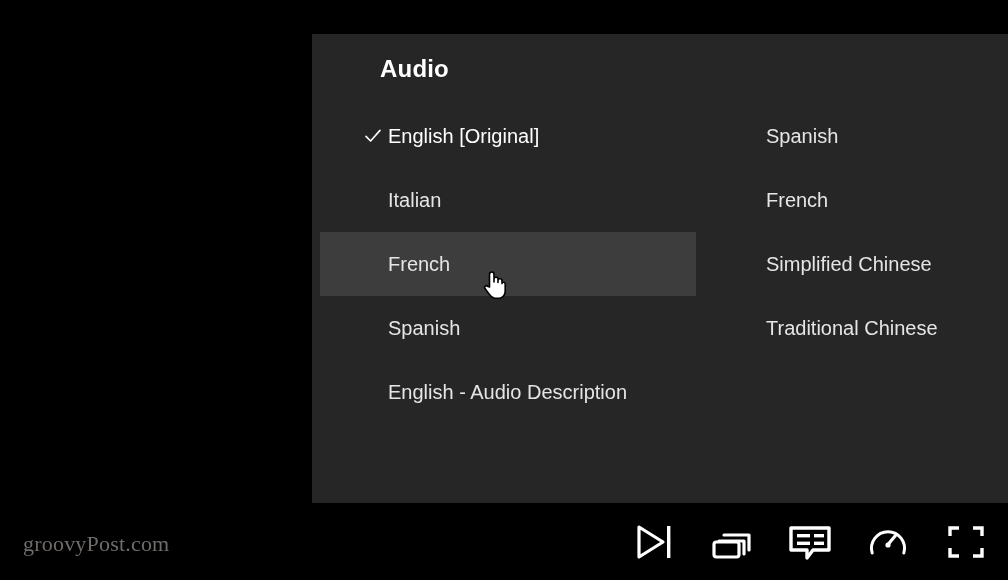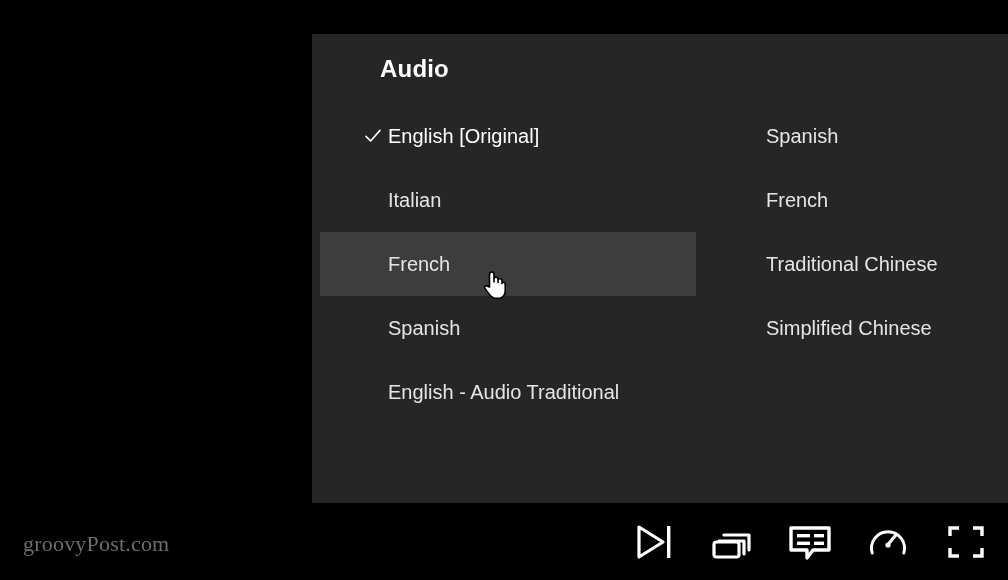--- a/index.html
+++ b/index.html
@@ -162,45 +162,45 @@
         <div class="track-item is-hovered">
           <span>French</span>
         </div>
 
         <div class="track-item">
           <span>Spanish</span>
         </div>
 
 
         <div class="track-item">
-          <span>English - Audio Traditional</span>
+          <span>English - Audio Description</span>
         </div>
 
       </div>
     </div>
 
     <div class="track-column" id="subtitles-column">
       <div class="track-list">
 
 
 
         <div class="track-item">
           <span>Spanish</span>
         </div>
 
         <div class="track-item">
           <span>French</span>
         </div>
 
         <div class="track-item">
+          <span>Simplified Chinese</span>
+        </div>
+
+        <div class="track-item">
           <span>Traditional Chinese</span>
-        </div>
-
-        <div class="track-item">
-          <span>Simplified Chinese</span>
         </div>
 
       </div>
     </div>
 
   </div>
 
   <div id="control-bar">
     <div id="control-buttons">
 

